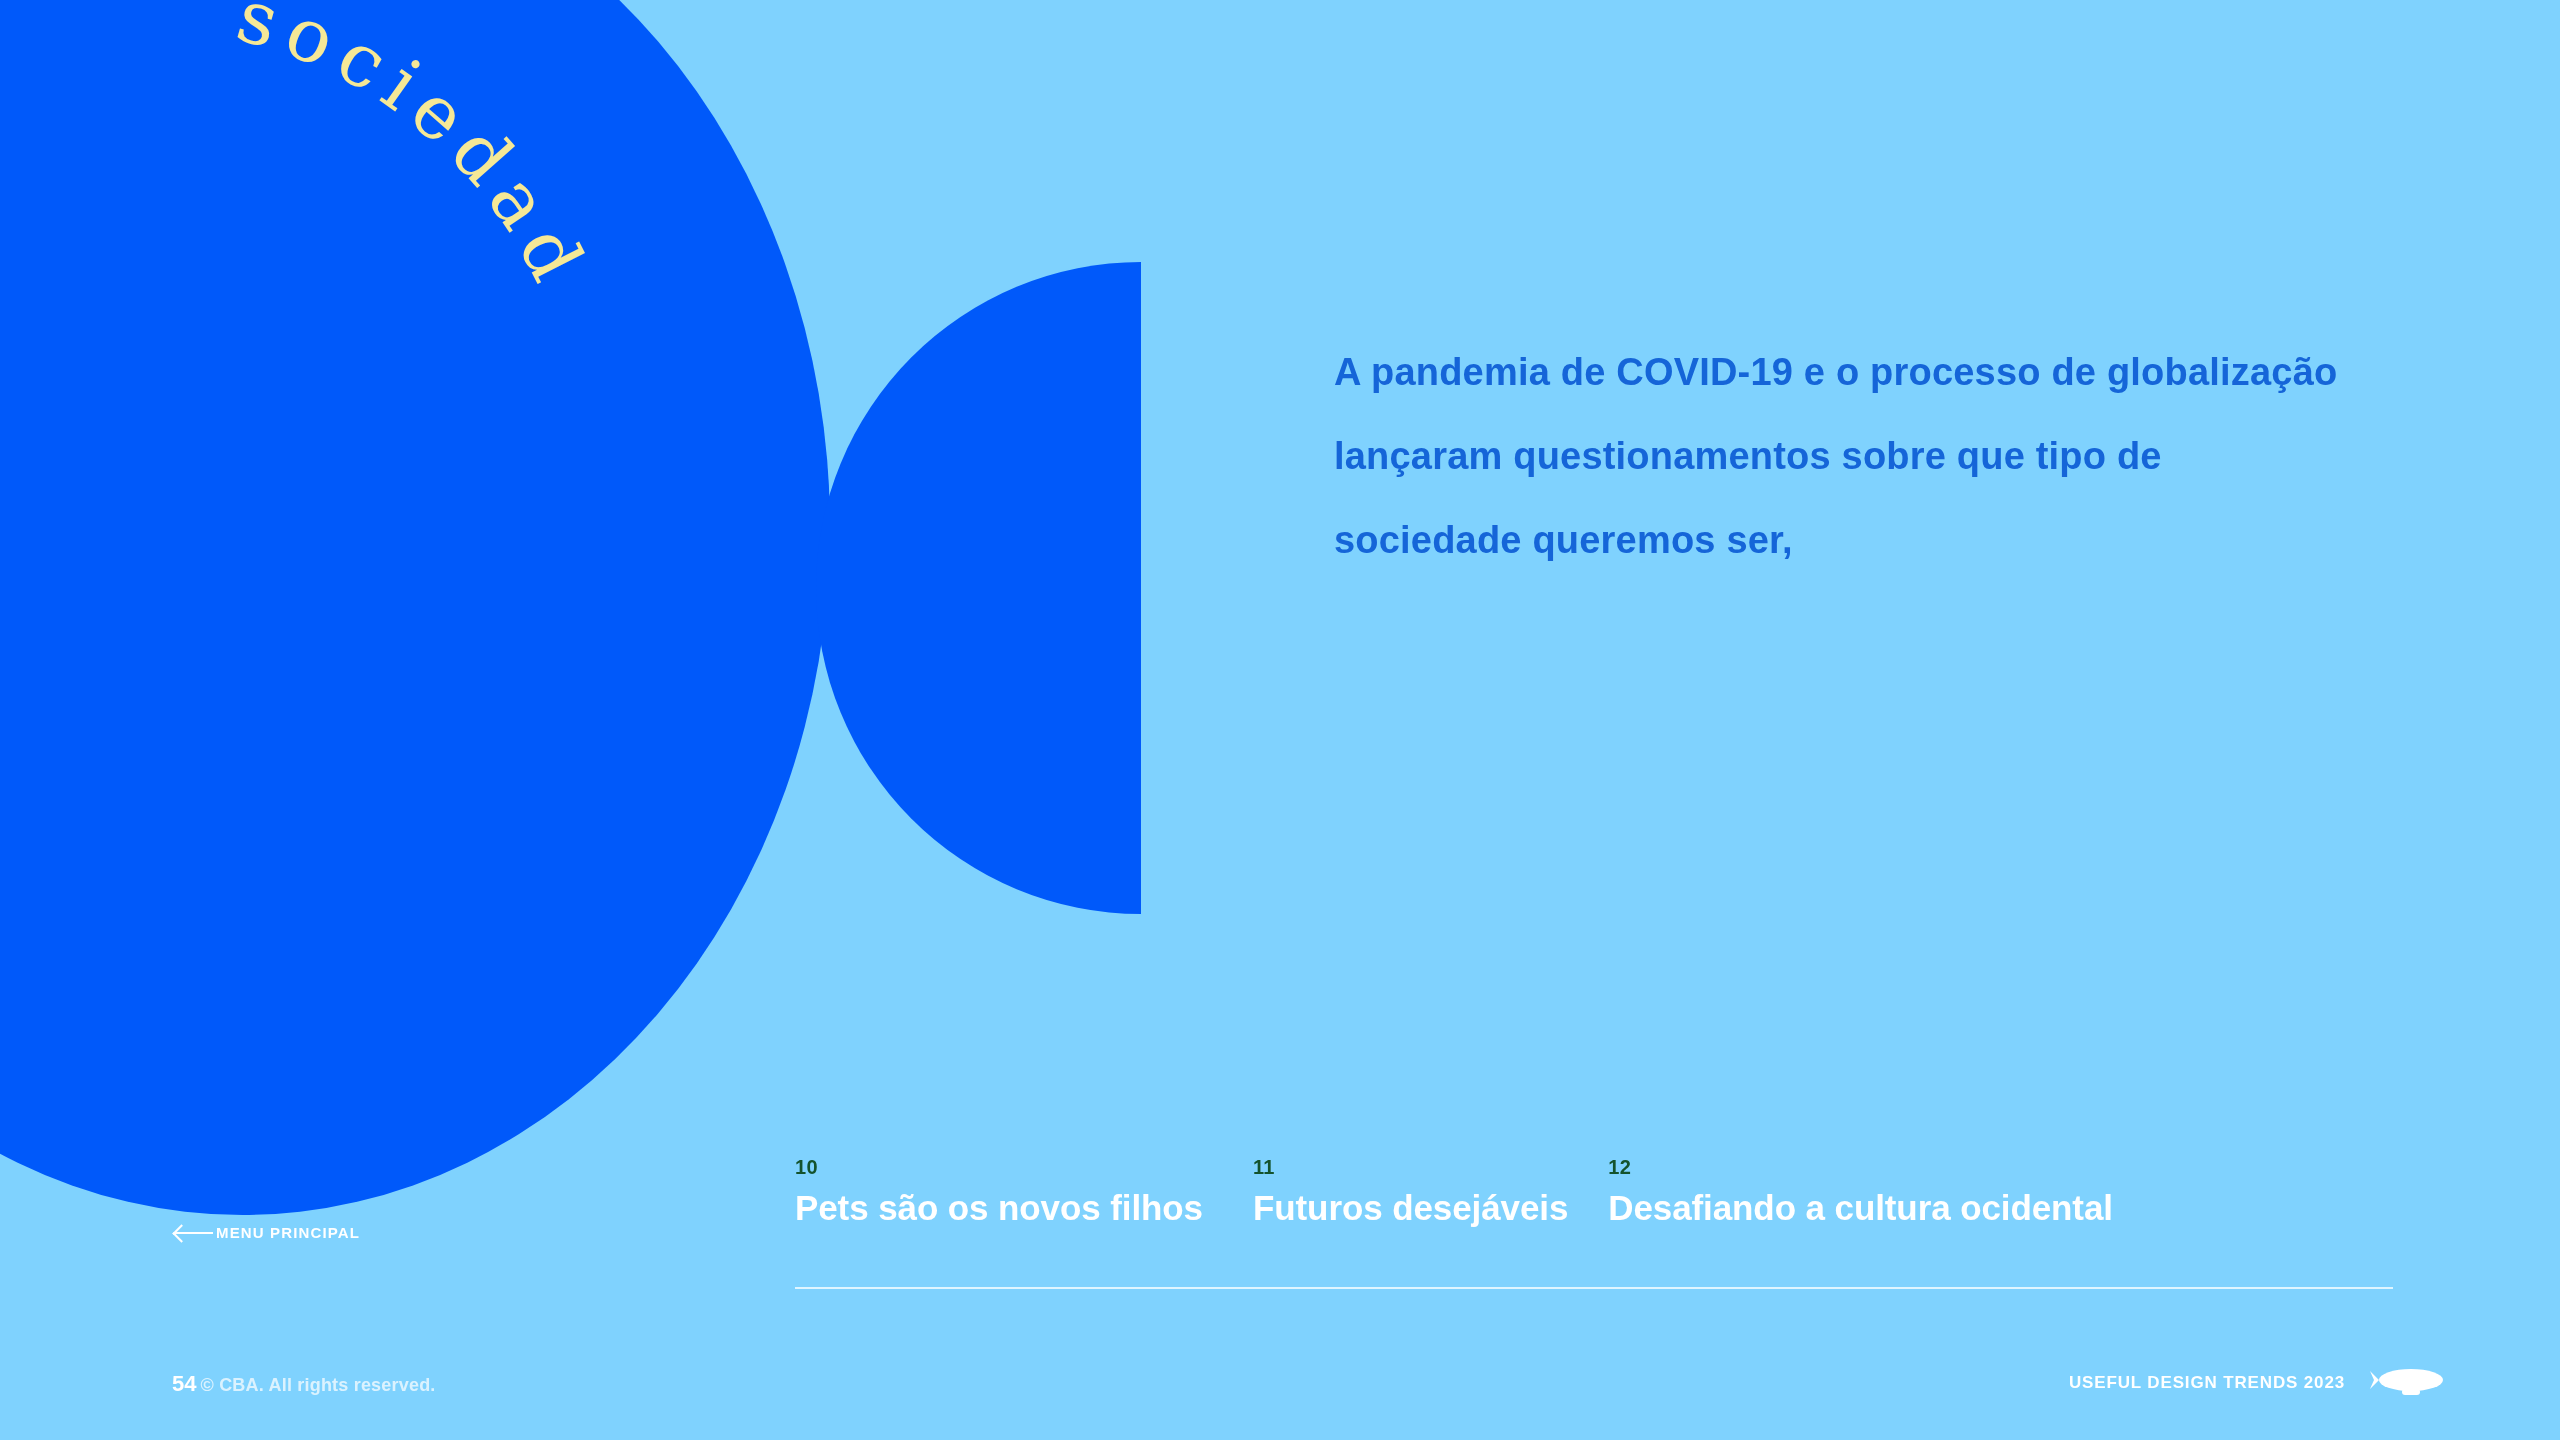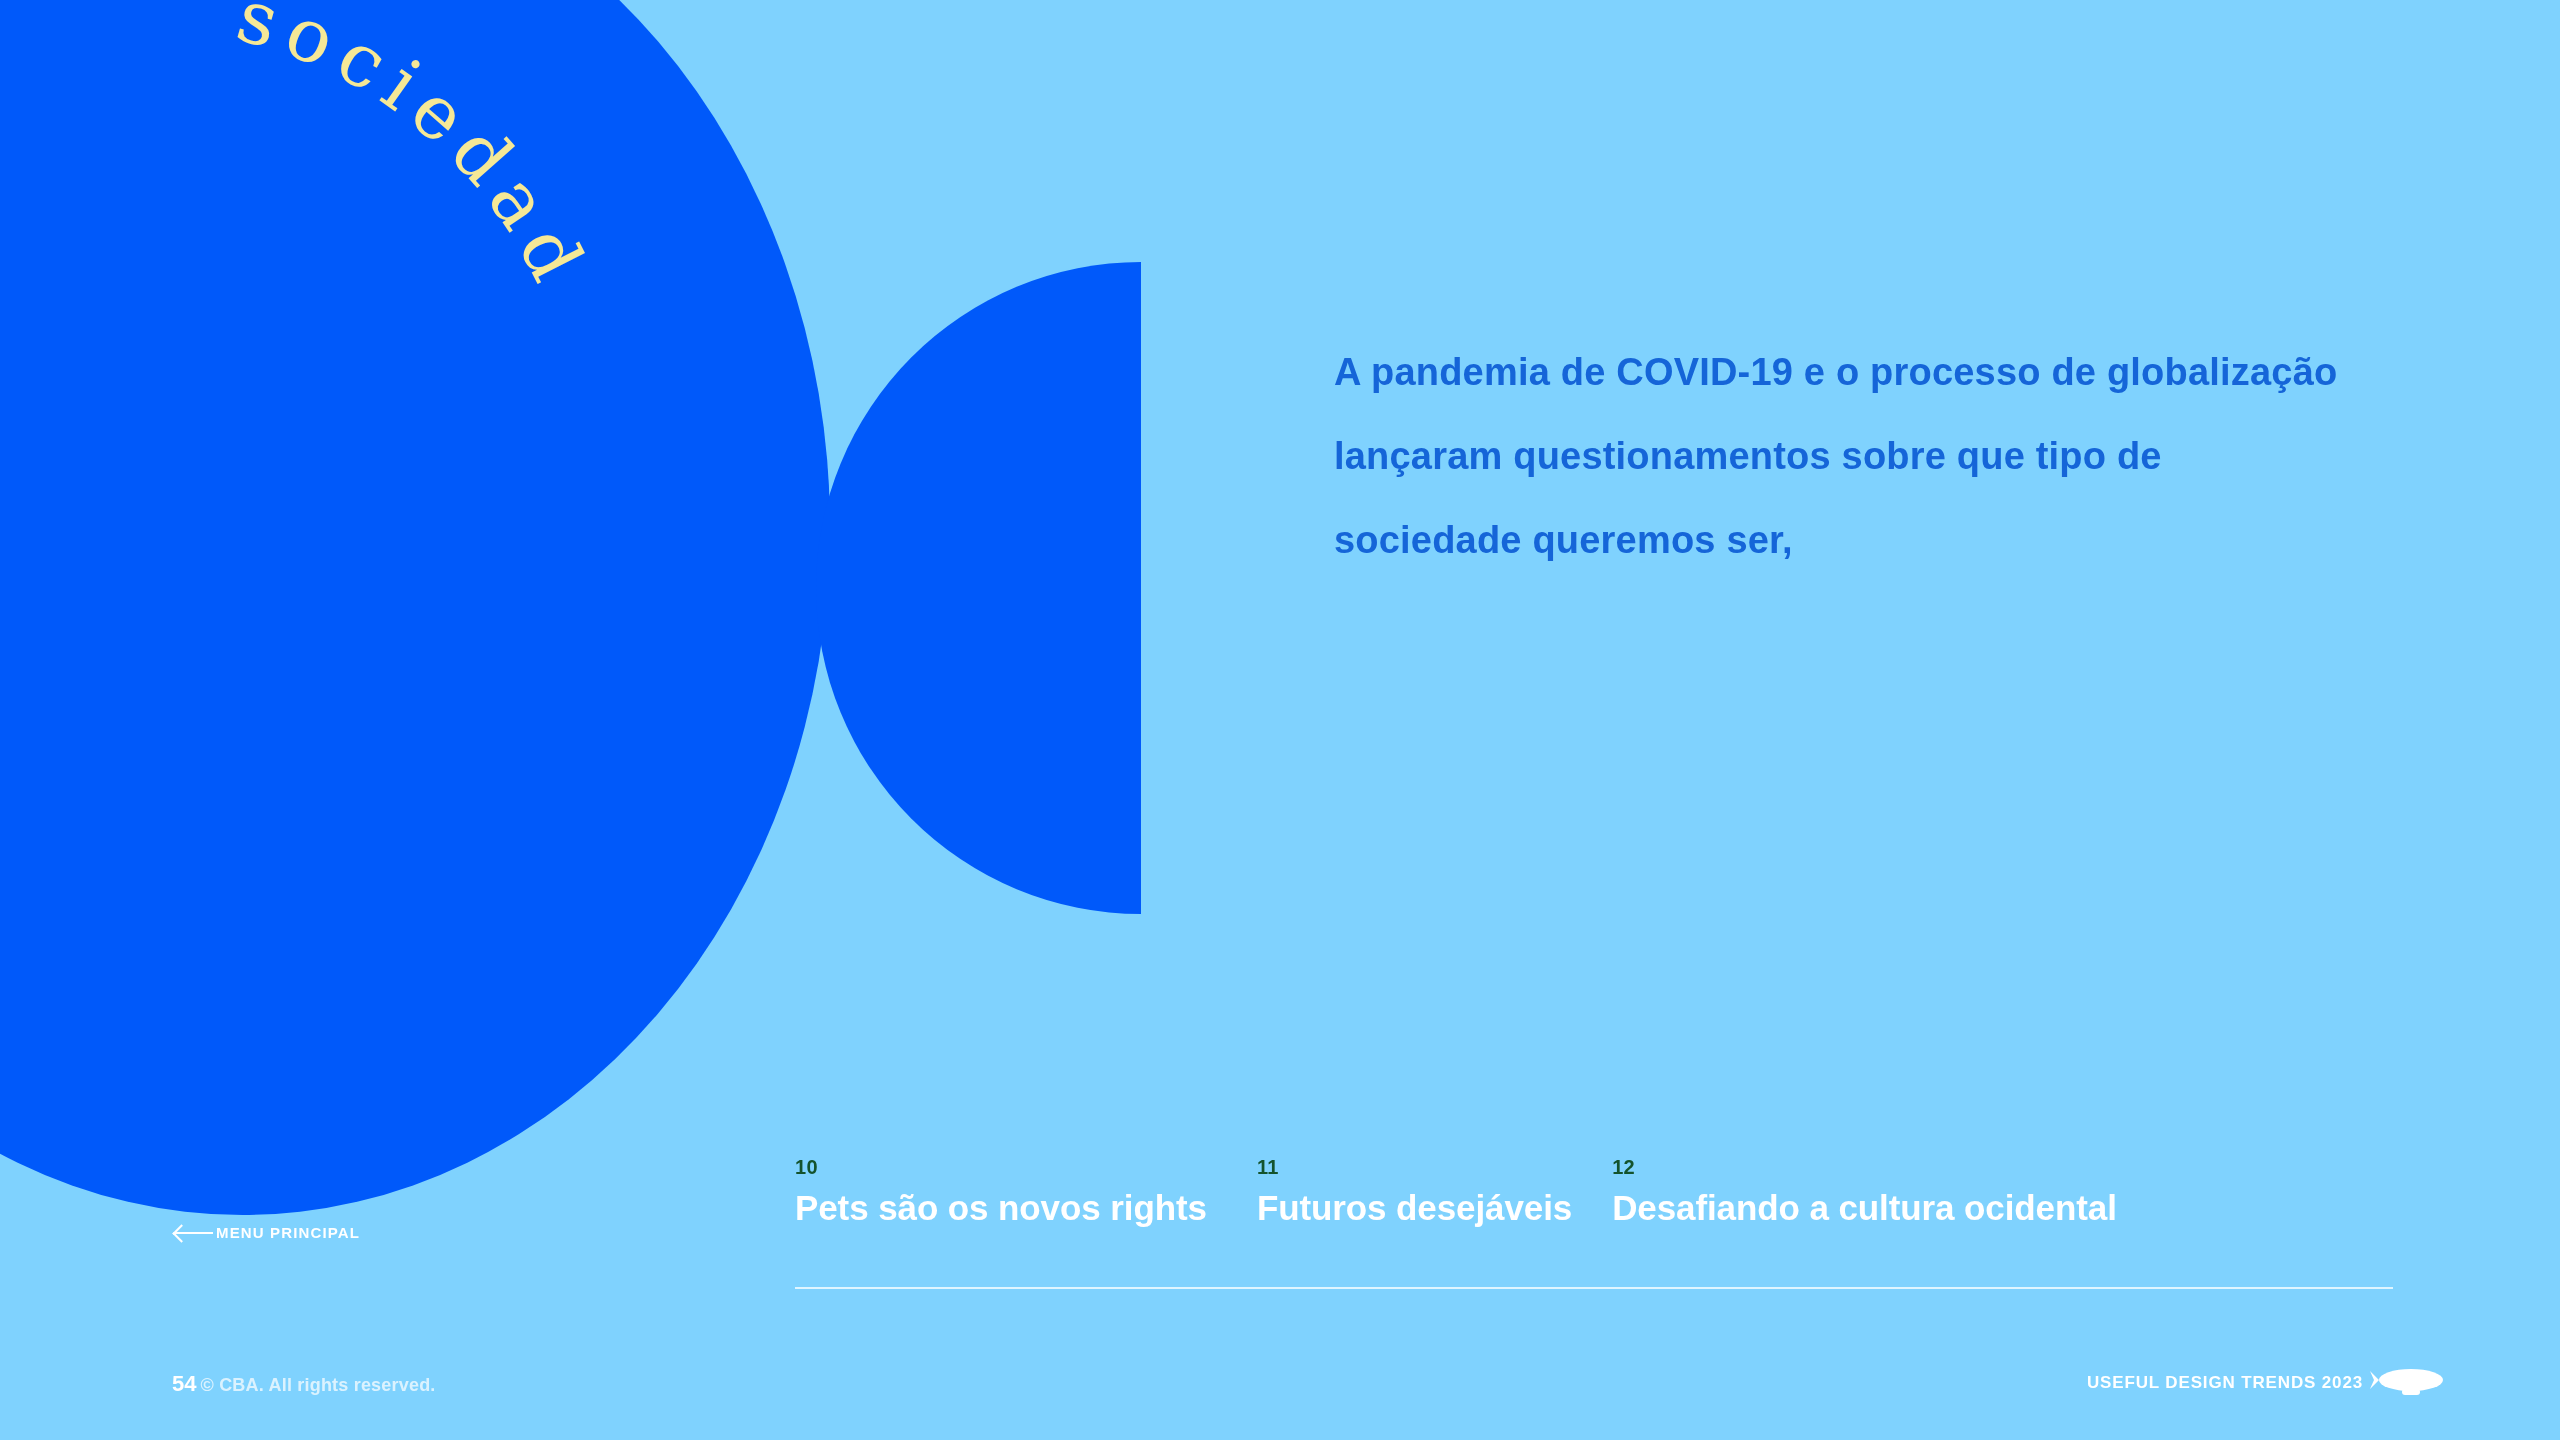--- a/index.html
+++ b/index.html
@@ -178,21 +178,21 @@
     opacity: .72;
     letter-spacing: .2px;
   }
 
   .footer-right {
     position: absolute;
     right: 112px;
     top: 1366px;
     display: flex;
     align-items: center;
-    gap: 7px;
+    gap: 25px;
   }
   .footer-right .brand {
     font-size: 17px;
     font-weight: 700;
     color: #ffffff;
     letter-spacing: .85px;
   }
   .footer-right .blimp {
     display: block;
     width: 78px;
@@ -220,21 +220,21 @@
 
 
   <div class="menu-link">
     <span class="arrow"></span>
     <span class="label">MENU PRINCIPAL</span>
   </div>
 
   <div class="index-row">
     <div class="index-item i0">
       <div class="num">10</div>
-      <div class="title">Pets são os novos rights</div>
+      <div class="title">Pets são os novos filhos</div>
     </div>
     <div class="index-item i1">
       <div class="num">11</div>
       <div class="title">Futuros desejáveis</div>
     </div>
     <div class="index-item i2">
       <div class="num">12</div>
       <div class="title">Desafiando a cultura ocidental</div>
     </div>
   </div>

